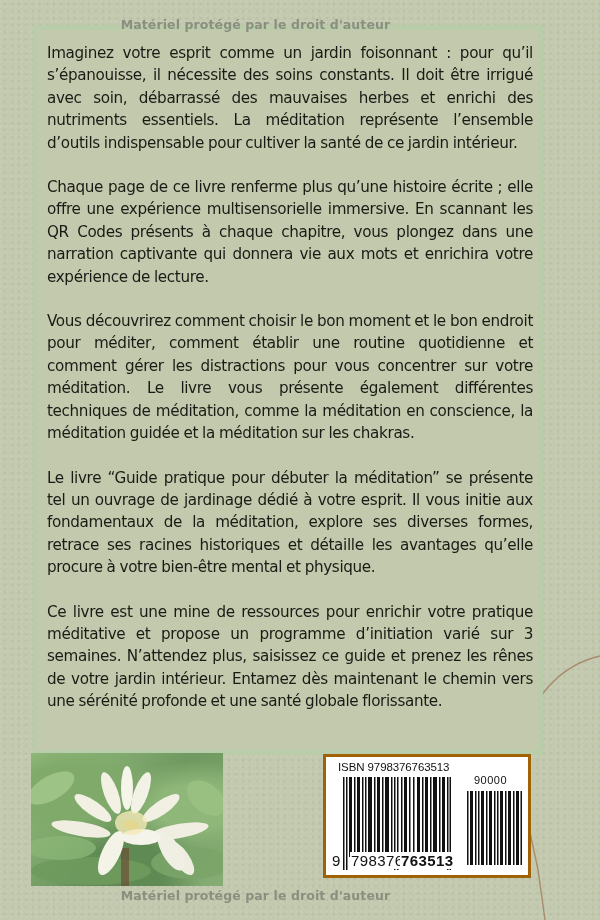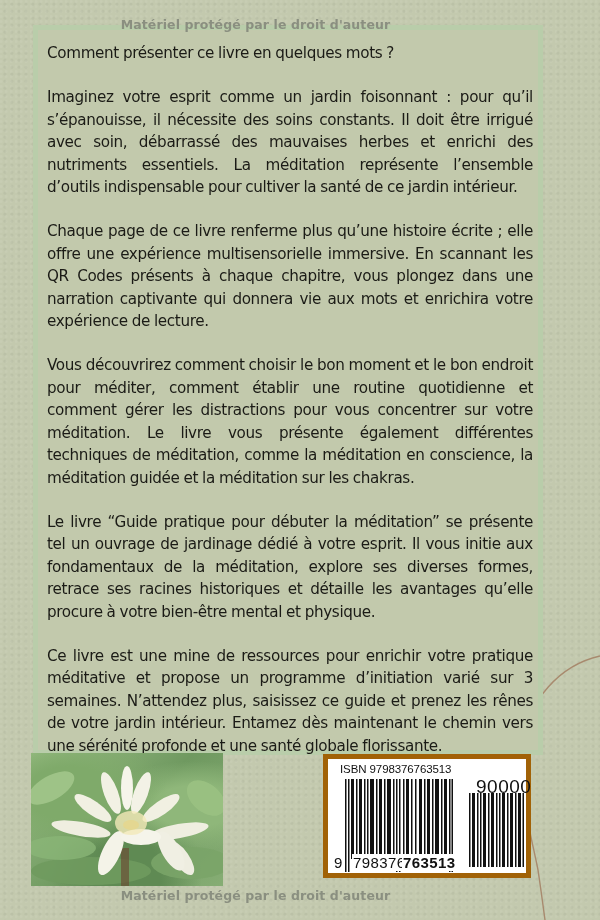--- a/index.html
+++ b/index.html
@@ -93,39 +93,39 @@
       top: 0;
     }
 
     .barcode-box {
       position: absolute;
       left: 323px;
       top: 754px;
       width: 208px;
       height: 124px;
       background: #ffffff;
-      border: 5px solid #a16207;
+      border: 3px solid #a16207;
       z-index: 4;
       box-sizing: border-box;
     }
     .isbn-label {
       position: absolute;
       left: 12px;
       top: 4px;
       font-family: "Liberation Sans", sans-serif;
       font-size: 11.5px;
       color: #111;
       letter-spacing: -0.1px;
     }
     .addon-label {
       position: absolute;
       left: 148px;
       top: 17px;
       font-family: "Liberation Sans", sans-serif;
-      font-size: 19px;
+      font-size: 11px;
       color: #111;
       letter-spacing: 0.5px;
     }
     .barcode-main {
       position: absolute;
       left: 17px;
       top: 20px;
       width: 108px;
       height: 93px;
     }
@@ -172,21 +172,20 @@
 <body>
 
 <div class="watermark top">Matériel protégé par le droit d'auteur</div>
 
 <svg class="curve" viewBox="0 0 600 920" width="600" height="920">
   <path d="M 600 656 C 560 665, 528 700, 522 745 C 518 790, 530 830, 538 870 C 541 890, 543 905, 545 920" fill="none" stroke="#a88a6e" stroke-width="1.4"></path>
 </svg>
 
 <div class="text-panel">
   <div class="text-content">
-    <p class="title">Comment présenter ce livre en quelques mots  ?</p>
     <p>Imaginez votre esprit comme un jardin foisonnant : pour qu’il s’épanouisse, il nécessite des soins constants. Il doit être irrigué avec soin, débarrassé des mauvaises herbes et enrichi des nutriments essentiels. La méditation représente l’ensemble d’outils indispensable pour cultiver la santé de ce jardin intérieur.</p>
     <p>Chaque page de ce livre renferme plus qu’une histoire écrite ; elle offre une expérience multisensorielle immersive. En scannant les QR Codes présents à chaque chapitre, vous plongez dans une narration captivante qui donnera vie aux mots et enrichira votre expérience de lecture.</p>
     <p>Vous découvrirez comment choisir le bon moment et le bon endroit pour méditer, comment établir une routine quotidienne et comment gérer les distractions pour vous concentrer sur votre méditation. Le livre vous présente également différentes techniques de méditation, comme la méditation en conscience, la méditation guidée et la méditation sur les chakras.</p>
     <p>Le livre “Guide pratique pour débuter la méditation” se présente tel un ouvrage de jardinage dédié à votre esprit. Il vous initie aux fondamentaux de la méditation, explore ses diverses formes, retrace ses racines historiques et détaille les avantages qu’elle procure à votre bien-être mental et physique.</p>
     <p>Ce livre est une mine de ressources pour enrichir votre pratique méditative et propose un programme d’initiation varié sur 3 semaines. N’attendez plus, saisissez ce guide et prenez les rênes de votre jardin intérieur. Entamez dès maintenant le chemin vers une sérénité profonde et une santé globale florissante.</p>
   </div>
 </div>
 
 <div class="flower-photo">
   <svg width="192" height="133" viewBox="0 0 192 133">

